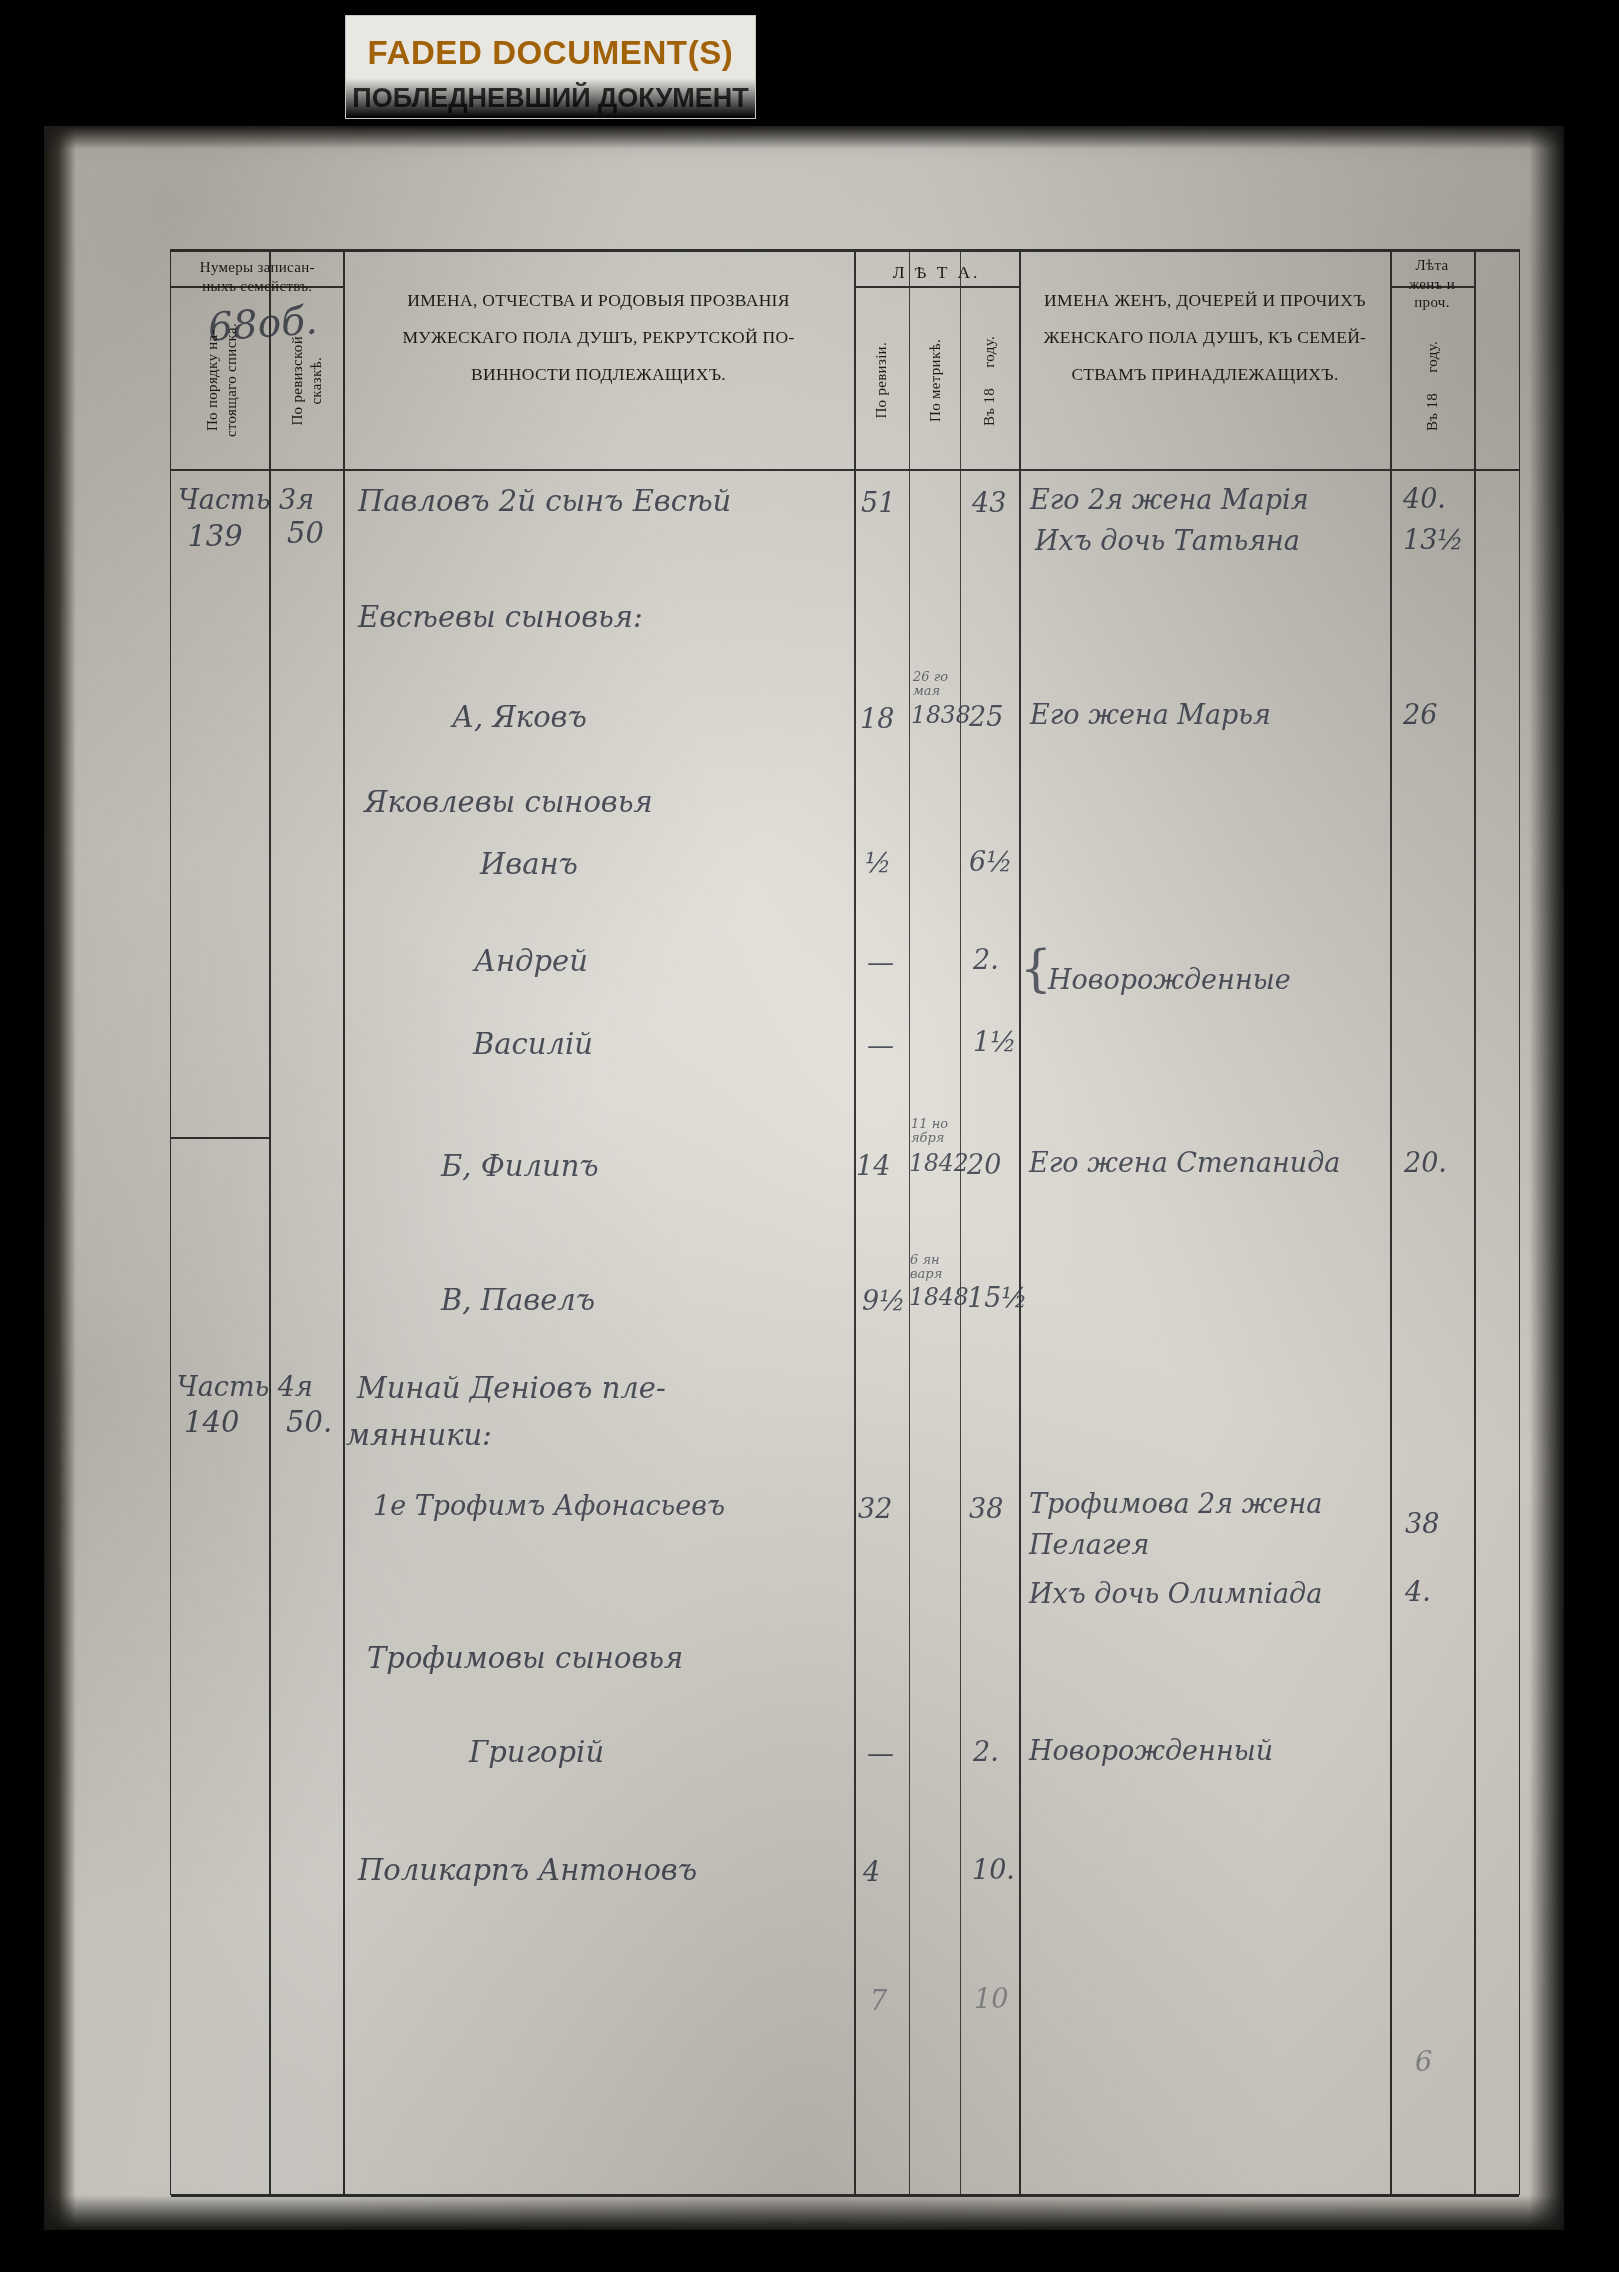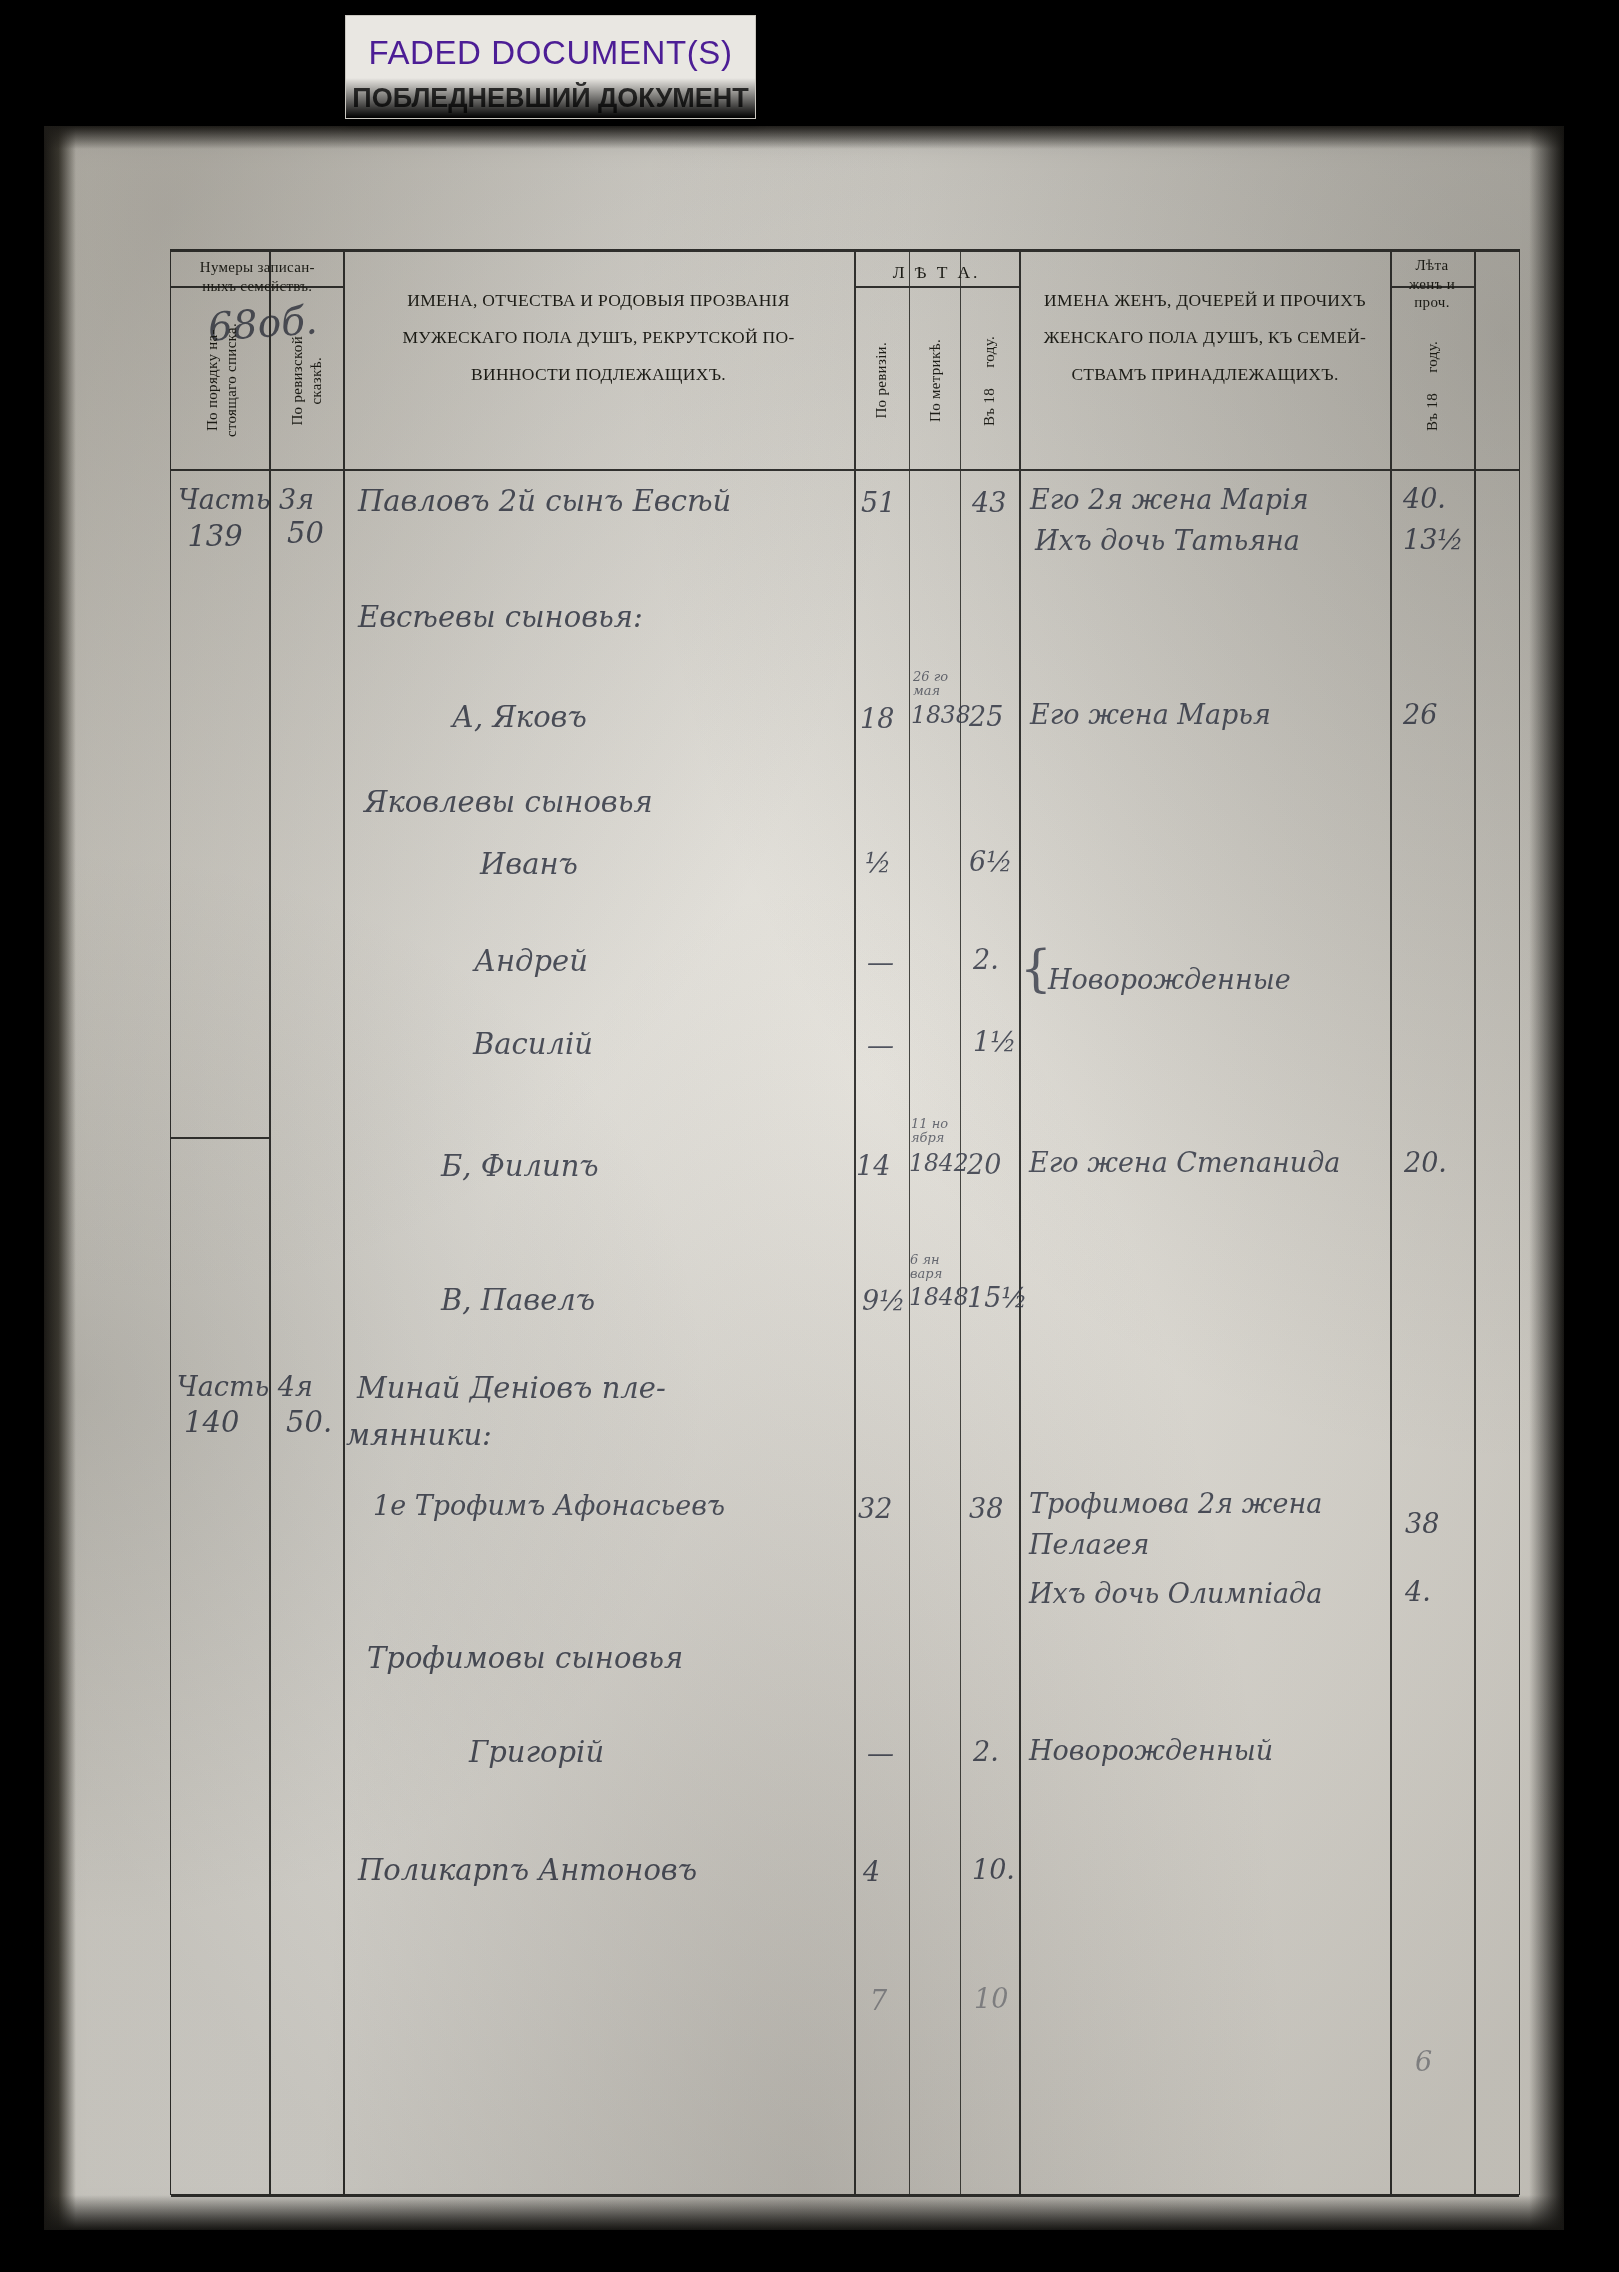--- a/index.html
+++ b/index.html
@@ -33,22 +33,22 @@
   #edge-bottom{position:absolute;left:0;bottom:0;width:100%;height:35px;
     background:linear-gradient(0deg,#131210,rgba(232,230,224,0));}
 
   
   #label{
     position:absolute;left:345px;top:14.6px;width:409px;height:102px;
     background:#e9e7e2;border:1.2px solid #cac7c0;
     box-shadow:2.3px 3.5px 8.2px rgba(0,0,0,.6);
     text-align:center;overflow:hidden;
   }
-  #label .l1{font-family:"Liberation Sans",sans-serif;font-weight:normal;
-    font-size:33px;letter-spacing:0.6px;color:#4c1d95;margin-top:18.7px;}
+  #label .l1{font-family:"Liberation Sans",sans-serif;font-weight:bold;
+    font-size:33px;letter-spacing:0.6px;color:#a16207;margin-top:18.7px;}
   #label .l2{font-family:"Liberation Sans",sans-serif;font-weight:bold;
     font-size:27px;color:#2a2a2a;margin-top:10.5px;opacity:.93;}
   #label:after{content:"";position:absolute;left:0;bottom:0;width:100%;height:40px;
     background:linear-gradient(0deg,#000,rgba(0,0,0,.0));}
 
   
   #folio{
     position:absolute;left:164px;top:175px;
     font-family:"DejaVu Serif",serif;font-style:italic;font-size:39px;
     color:#2f3340;opacity:.82;transform:rotate(-4deg);

